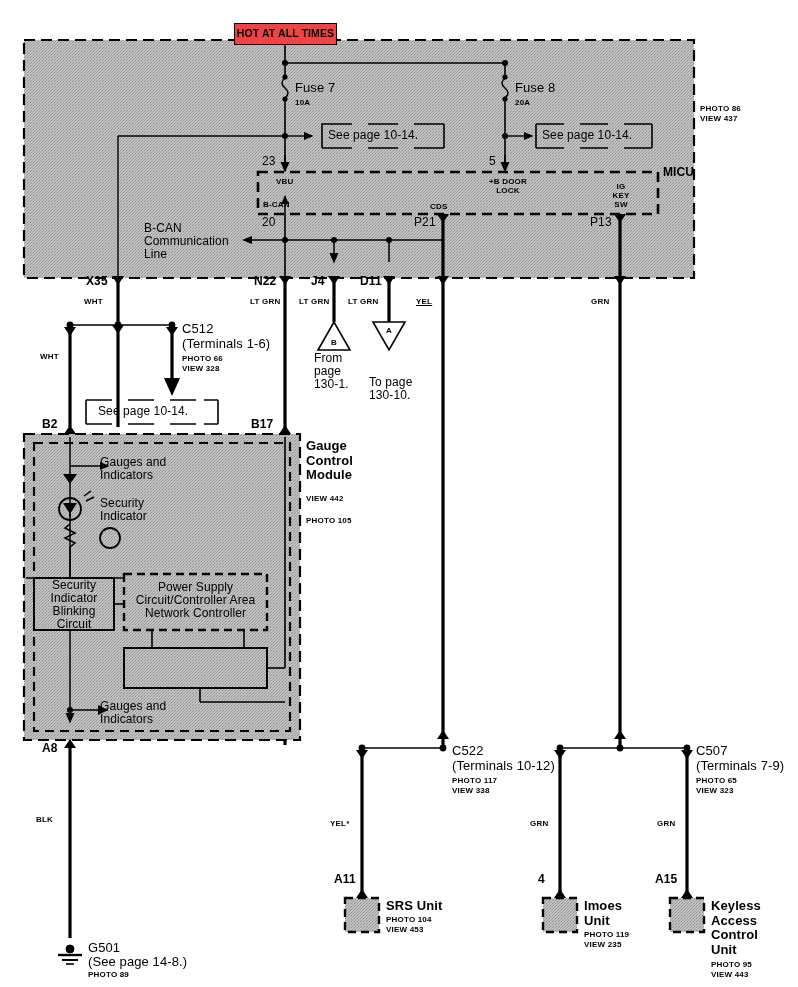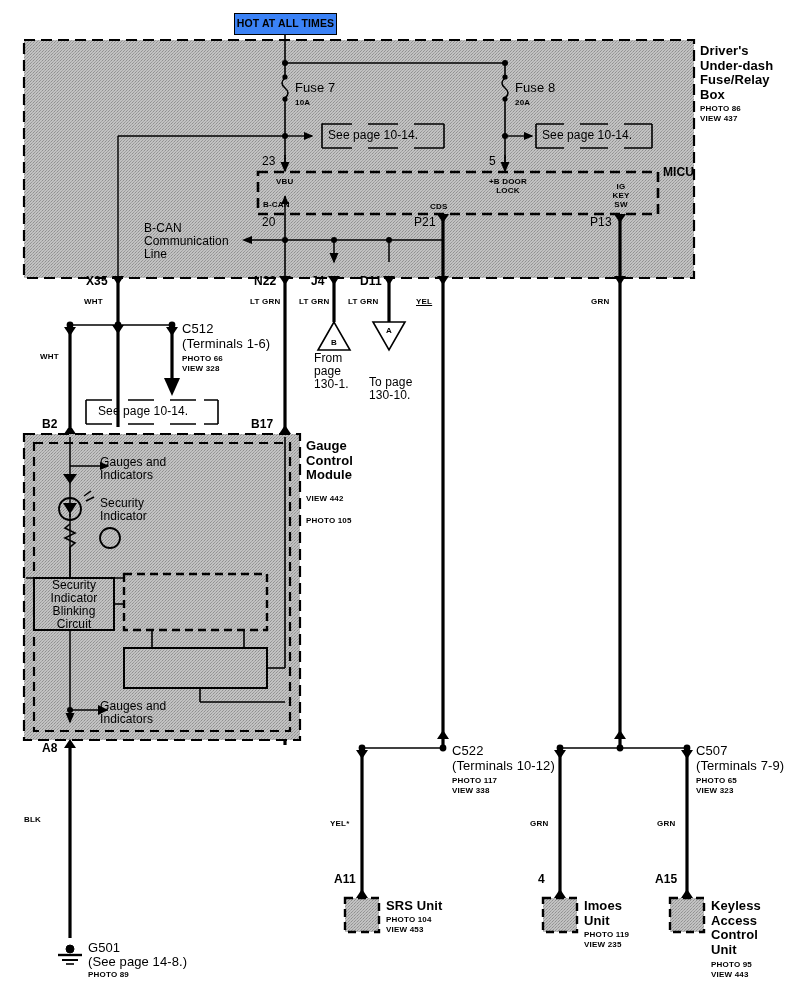--- a/index.html
+++ b/index.html
@@ -255,28 +255,24 @@
       <rect x="345" y="898" width="34" height="34" fill="url(#shadepat)" stroke="#000" stroke-width="2.4" stroke-dasharray="8 5"></rect>
     </g>
     <g>
       <rect x="543" y="898" width="34" height="34" fill="url(#shadepat)" stroke="#000" stroke-width="2.4" stroke-dasharray="8 5"></rect>
     </g>
     <g>
       <rect x="670" y="898" width="34" height="34" fill="url(#shadepat)" stroke="#000" stroke-width="2.4" stroke-dasharray="8 5"></rect>
     </g>
   </svg>
 
-  <div class="abs" style="left:234px;top:13px;width:101px;height:20px;border:1.6px solid #000;background:#3b82f6;">
+  <div class="abs" style="left:234px;top:23px;width:101px;height:20px;border:1.6px solid #000;background:#ef4444;">
     <div class="lbl b ctr" style="left:0;top:4px;width:101px;font-size:10.5px;">HOT AT ALL TIMES</div>
   </div>
 
-  <div class="lbl lg b" style="left:700px;top:44px;">Driver's
-Under-dash
-Fuse/Relay
-Box</div>
   <div class="lbl sm" style="left:700px;top:104px;">PHOTO 86</div>
   <div class="lbl sm" style="left:700px;top:114px;">VIEW 437</div>
 
   <div class="lbl lg" style="left:295px;top:81px;">Fuse 7</div>
   <div class="lbl sm" style="left:295px;top:98px;">10A</div>
   <div class="lbl md" style="left:328px;top:129px;">See page 10-14.</div>
 
   <div class="lbl lg" style="left:515px;top:81px;">Fuse 8</div>
   <div class="lbl sm" style="left:515px;top:98px;">20A</div>
   <div class="lbl md" style="left:542px;top:129px;">See page 10-14.</div>
@@ -329,39 +325,42 @@
   <div class="lbl lg" style="left:182px;top:337px;">(Terminals 1-6)</div>
   <div class="lbl sm" style="left:182px;top:354px;">PHOTO 66</div>
   <div class="lbl sm" style="left:182px;top:364px;">VIEW 328</div>
   <div class="lbl md" style="left:98px;top:405px;">See page 10-14.</div>
 
   <div class="lbl sm" style="left:40px;top:352px;">WHT</div>
 
   <div class="lbl md b" style="left:42px;top:418px;">B2</div>
   <div class="lbl md b" style="left:251px;top:418px;">B17</div>
   <div class="lbl md b" style="left:42px;top:742px;">A8</div>
-  <div class="lbl sm" style="left:24px;top:815px;">BLK</div>
+  <div class="lbl sm" style="left:36px;top:815px;">BLK</div>
 
   <div class="lbl lg b" style="left:306px;top:439px;">Gauge
 Control
 Module</div>
   <div class="lbl sm" style="left:306px;top:484px;margin-top:32px;">PHOTO 105</div>
   <div class="lbl sm" style="left:306px;top:494px;">VIEW 442</div>
 
   <div class="lbl md" style="left:100px;top:456px;">Gauges and
 Indicators</div>
   <div class="lbl md" style="left:100px;top:497px;">Security
 Indicator</div>
   <div class="lbl md" style="left:100px;top:700px;">Gauges and
 Indicators</div>
 
   <div class="lbl md ctr" style="left:34px;top:579px;width:80px;">Security
 Indicator
 Blinking
 Circuit</div>
+  <div class="lbl md ctr" style="left:124px;top:581px;width:143px;">Power Supply
+Circuit/Controller Area
+Network Controller</div>
 
   <div class="lbl lg" style="left:88px;top:941px;">G501</div>
   <div class="lbl lg" style="left:88px;top:955px;">(See page 14-8.)</div>
   <div class="lbl sm" style="left:88px;top:970px;">PHOTO 89</div>
 
   <div class="lbl lg" style="left:452px;top:744px;">C522</div>
   <div class="lbl lg" style="left:452px;top:759px;">(Terminals 10-12)</div>
   <div class="lbl sm" style="left:452px;top:776px;">PHOTO 117</div>
   <div class="lbl sm" style="left:452px;top:786px;">VIEW 338</div>
 

